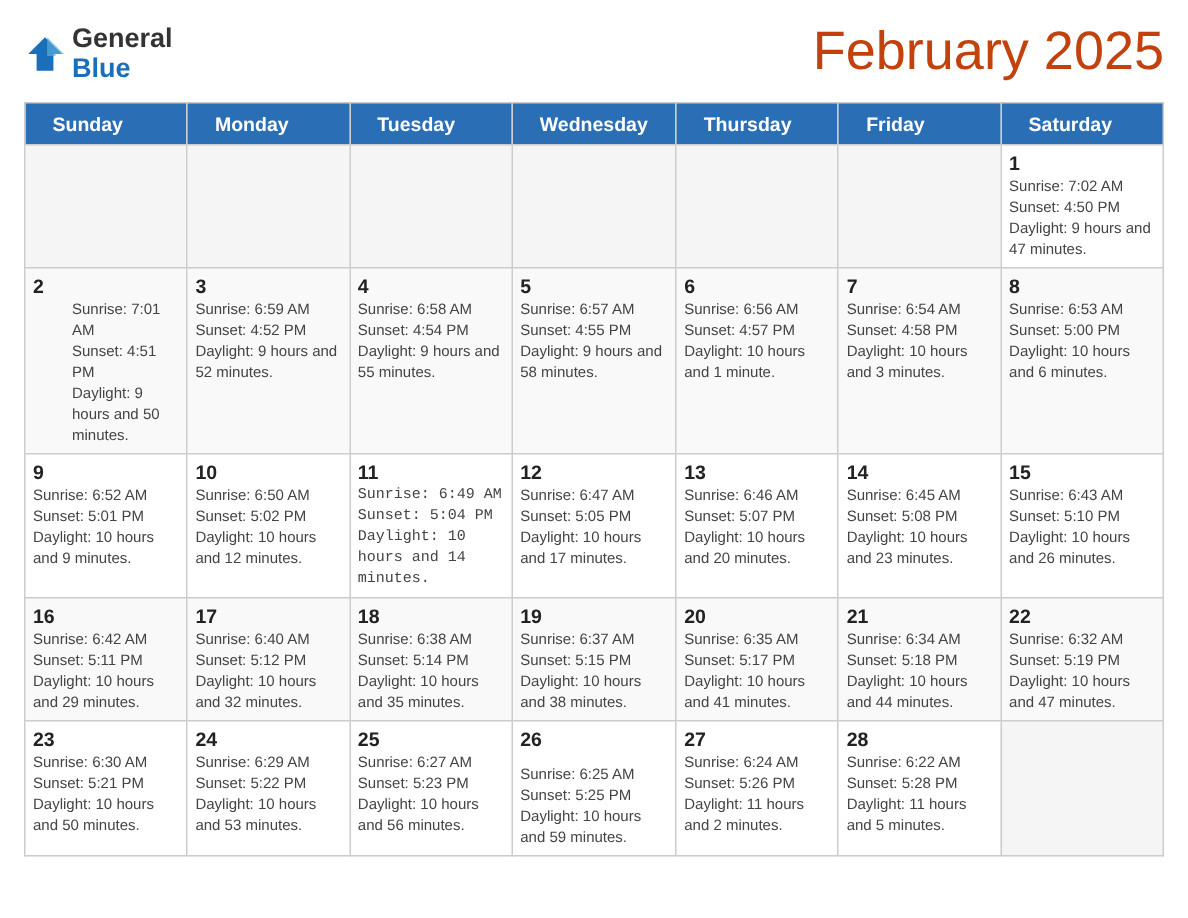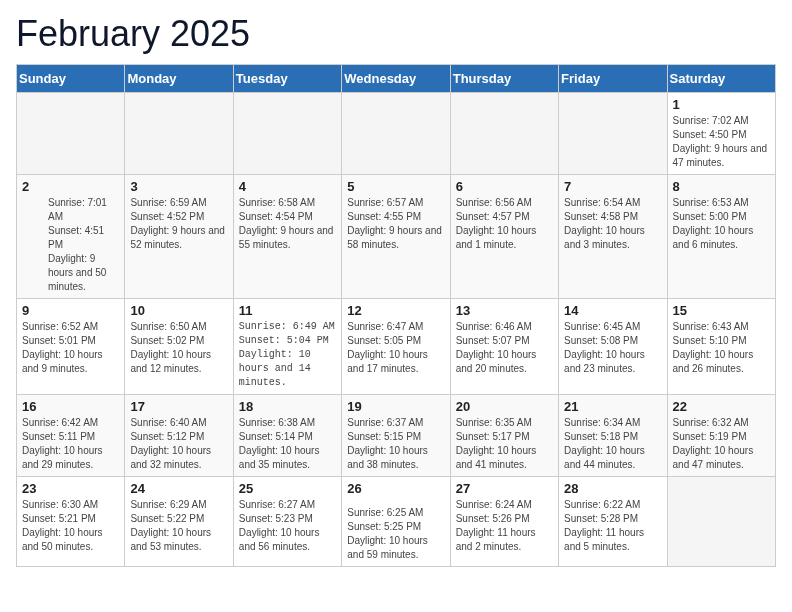--- a/index.html
+++ b/index.html
@@ -31,39 +31,39 @@
     .logo-icon {
       width: 28px;
       height: 28px;
     }
     .title-section {
       text-align: right;
     }
     .month-title {
       font-size: 36px;
       font-weight: normal;
-      color: #0f172a;
+      color: #c2410c;
       line-height: 1;
     }
     .subtitle {
       font-size: 16px;
       color: #555;
       margin-top: 2px;
     }
     .calendar {
       width: 100%;
       border-collapse: collapse;
       border: 1px solid #ccc;
     }
     .calendar th {
       background-color: #2a6eb5;
       color: #fff;
       font-size: 13px;
       font-weight: bold;
-      padding: 6px 2px;
+      padding: 6px 18px;
       text-align: left;
       border: 1px solid #ccc;
     }
     .calendar td {
       vertical-align: top;
       padding: 4px 5px;
       font-size: 10.5px;
       color: #333;
       border: 1px solid #ccc;
       width: 108px;
@@ -84,20 +84,32 @@
       font-size: 10px;
       color: #444;
       line-height: 1.4;
     }
     .row-even td { background: #f9f9f9; }
   </style>
 </head>
 <body>
 
 <div class="header">
+  <div class="logo">
+    <svg class="logo-icon" viewBox="0 0 40 40">
+      <polygon points="20,4 36,20 28,20 28,36 12,36 12,20 4,20" fill="#1a6fba"></polygon>
+      <polygon points="22,4 38,20 30,20 30,22 22,22" fill="#5aabdc" opacity="0.7"></polygon>
+    </svg>
+    <div>
+      <div class="logo-text">
+        <span class="logo-general">General</span><br>
+        <span class="logo-blue">Blue</span>
+      </div>
+    </div>
+  </div>
   <div class="title-section">
     <div class="month-title">February 2025</div>
   </div>
 </div>
 
 <table class="calendar">
   <thead>
     <tr>
     <th>Sunday</th>
         <th>Monday</th>

